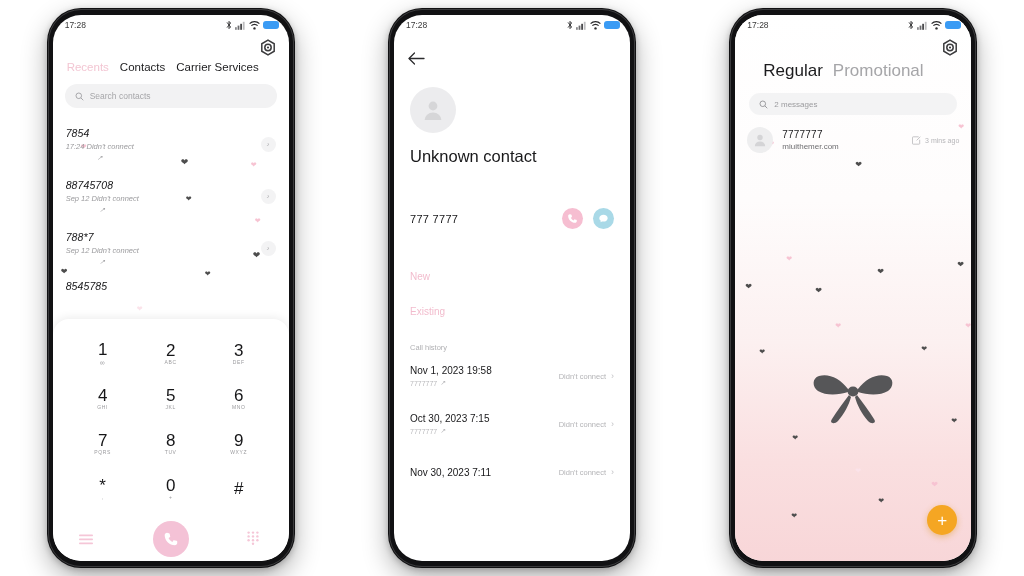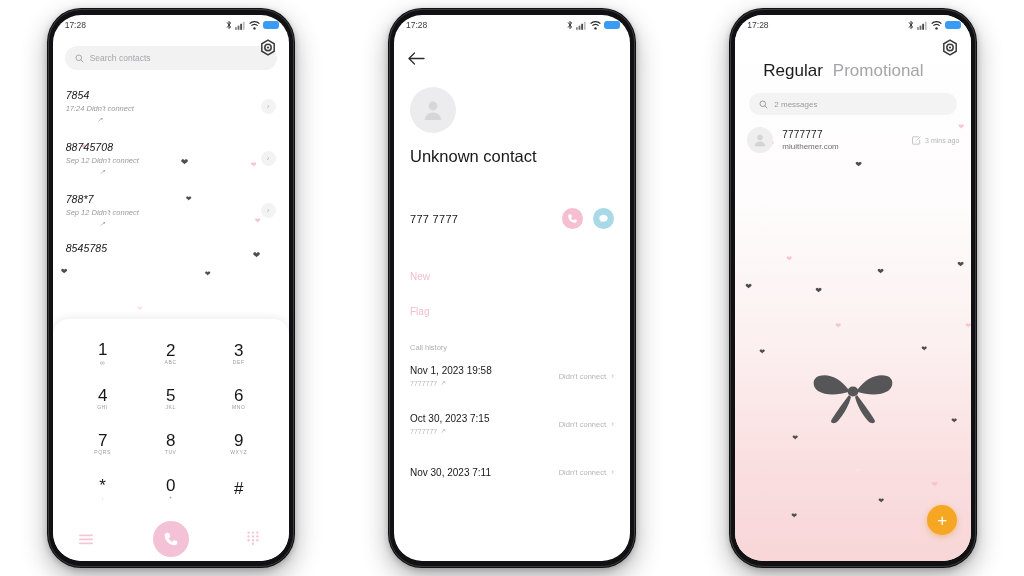--- a/index.html
+++ b/index.html
@@ -309,20 +309,25 @@
         <span class="h" style="left:128px; top:143px;">❤</span>
         <span class="h" style="left:133px; top:180px; font-size:7px;">❤</span>
         <span class="h pink" style="left:202px; top:202px; font-size:7px;">❤</span>
         <span class="h" style="left:200px; top:236px;">❤</span>
         <span class="h" style="left:8px; top:253px; font-size:8px;">❤</span>
         <span class="h" style="left:152px; top:255px; font-size:7px;">❤</span>
         <span class="h faint" style="left:84px; top:290px; font-size:7px;">❤</span>
         <span class="h pink" style="left:198px; top:146px; font-size:7px;">❤</span>
       </div>
 
+      <div class="s1-tabs">
+        <span class="tab muted">Recents</span>
+        <span class="tab">Contacts</span>
+        <span class="tab">Carrier Services</span>
+      </div>
 
       <div class="searchbar">
         <svg width="9" height="9" viewBox="0 0 10 10">
             <circle cx="4.2" cy="4.2" r="3.1" fill="none" stroke="#a6a6a9" stroke-width="1.1"></circle>
             <line x1="6.5" y1="6.5" x2="9.2" y2="9.2" stroke="#a6a6a9" stroke-width="1.1"></line>
           </svg>
         <span class="ph">Search contacts</span>
       </div>
 
       <div class="calllist">
@@ -501,21 +506,21 @@
           <span class="act blue">
             <svg width="11" height="11" viewBox="0 0 20 20">
                 <path d="M10 3.2c-4.2 0-7.6 2.8-7.6 6.2 0 1.9 1 3.6 2.7 4.7l-.7 2.7 3-1.5c.8.2 1.7.3 2.6.3 4.2 0 7.6-2.8 7.6-6.2S14.2 3.2 10 3.2z" fill="#ffffff"></path>
               </svg>
           </span>
         </span>
       </div>
 
       <div class="s2-opts">
         <div class="s2-opt">New</div>
-        <div class="s2-opt">Flag</div>
+        <div class="s2-opt">Existing</div>
       </div>
 
       <div class="s2-hist-label">Call history</div>
 
       <div>
         <div class="hist-row">
           <span class="hist-left">
             <span class="hist-date">Nov 1, 2023 19:58</span>
             <span class="hist-sub">
                 <span>7777777</span>

